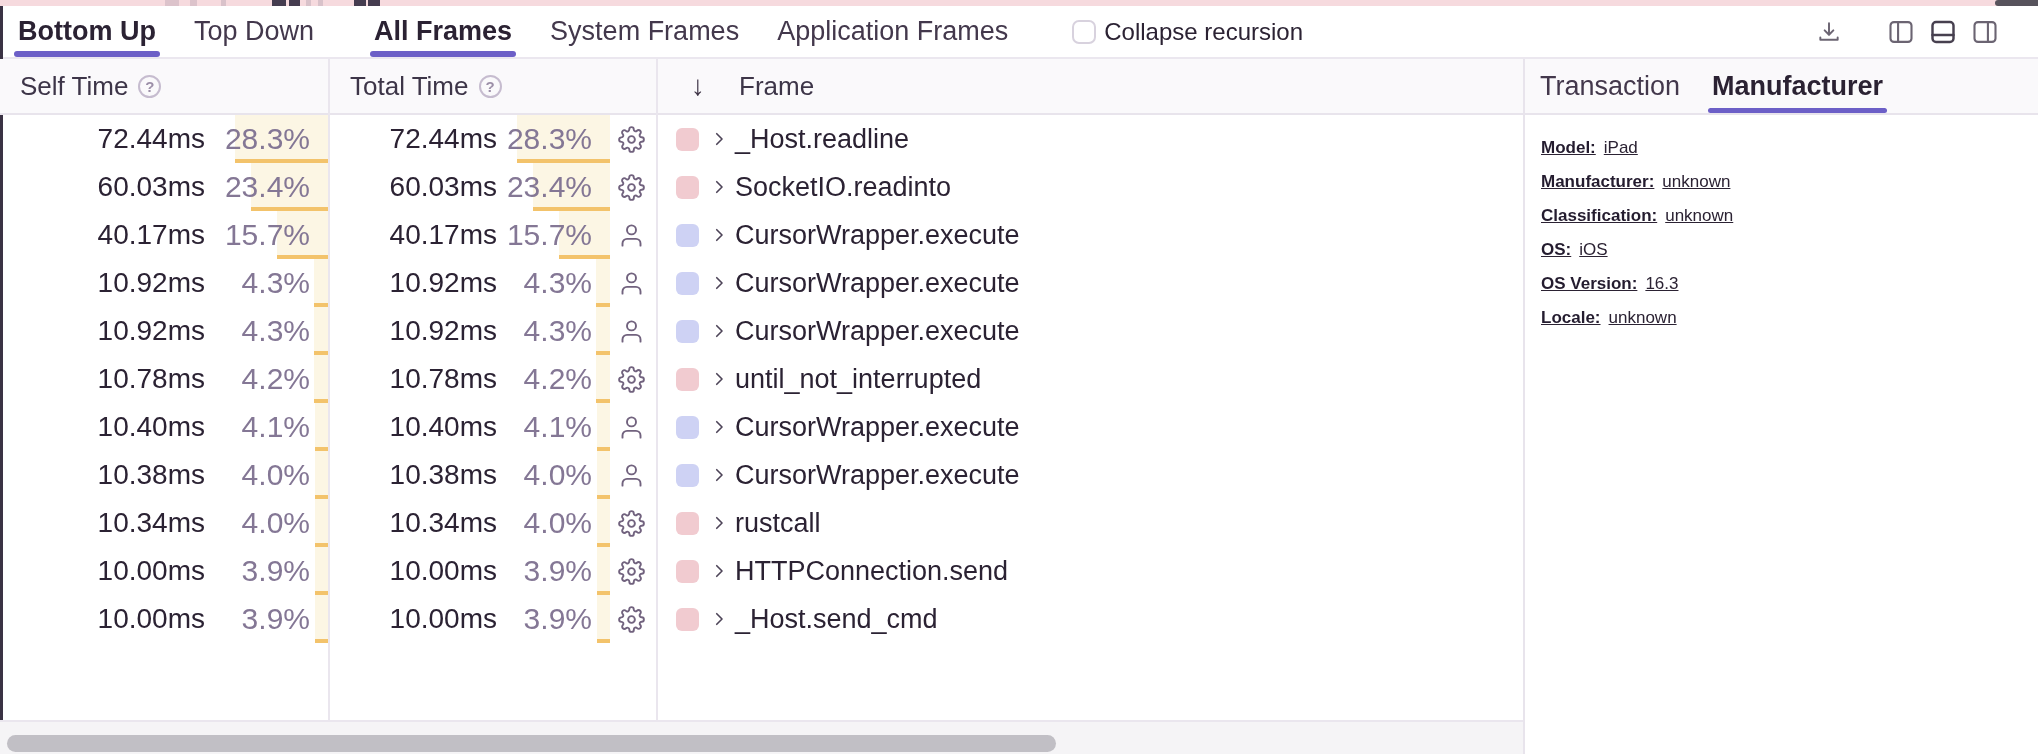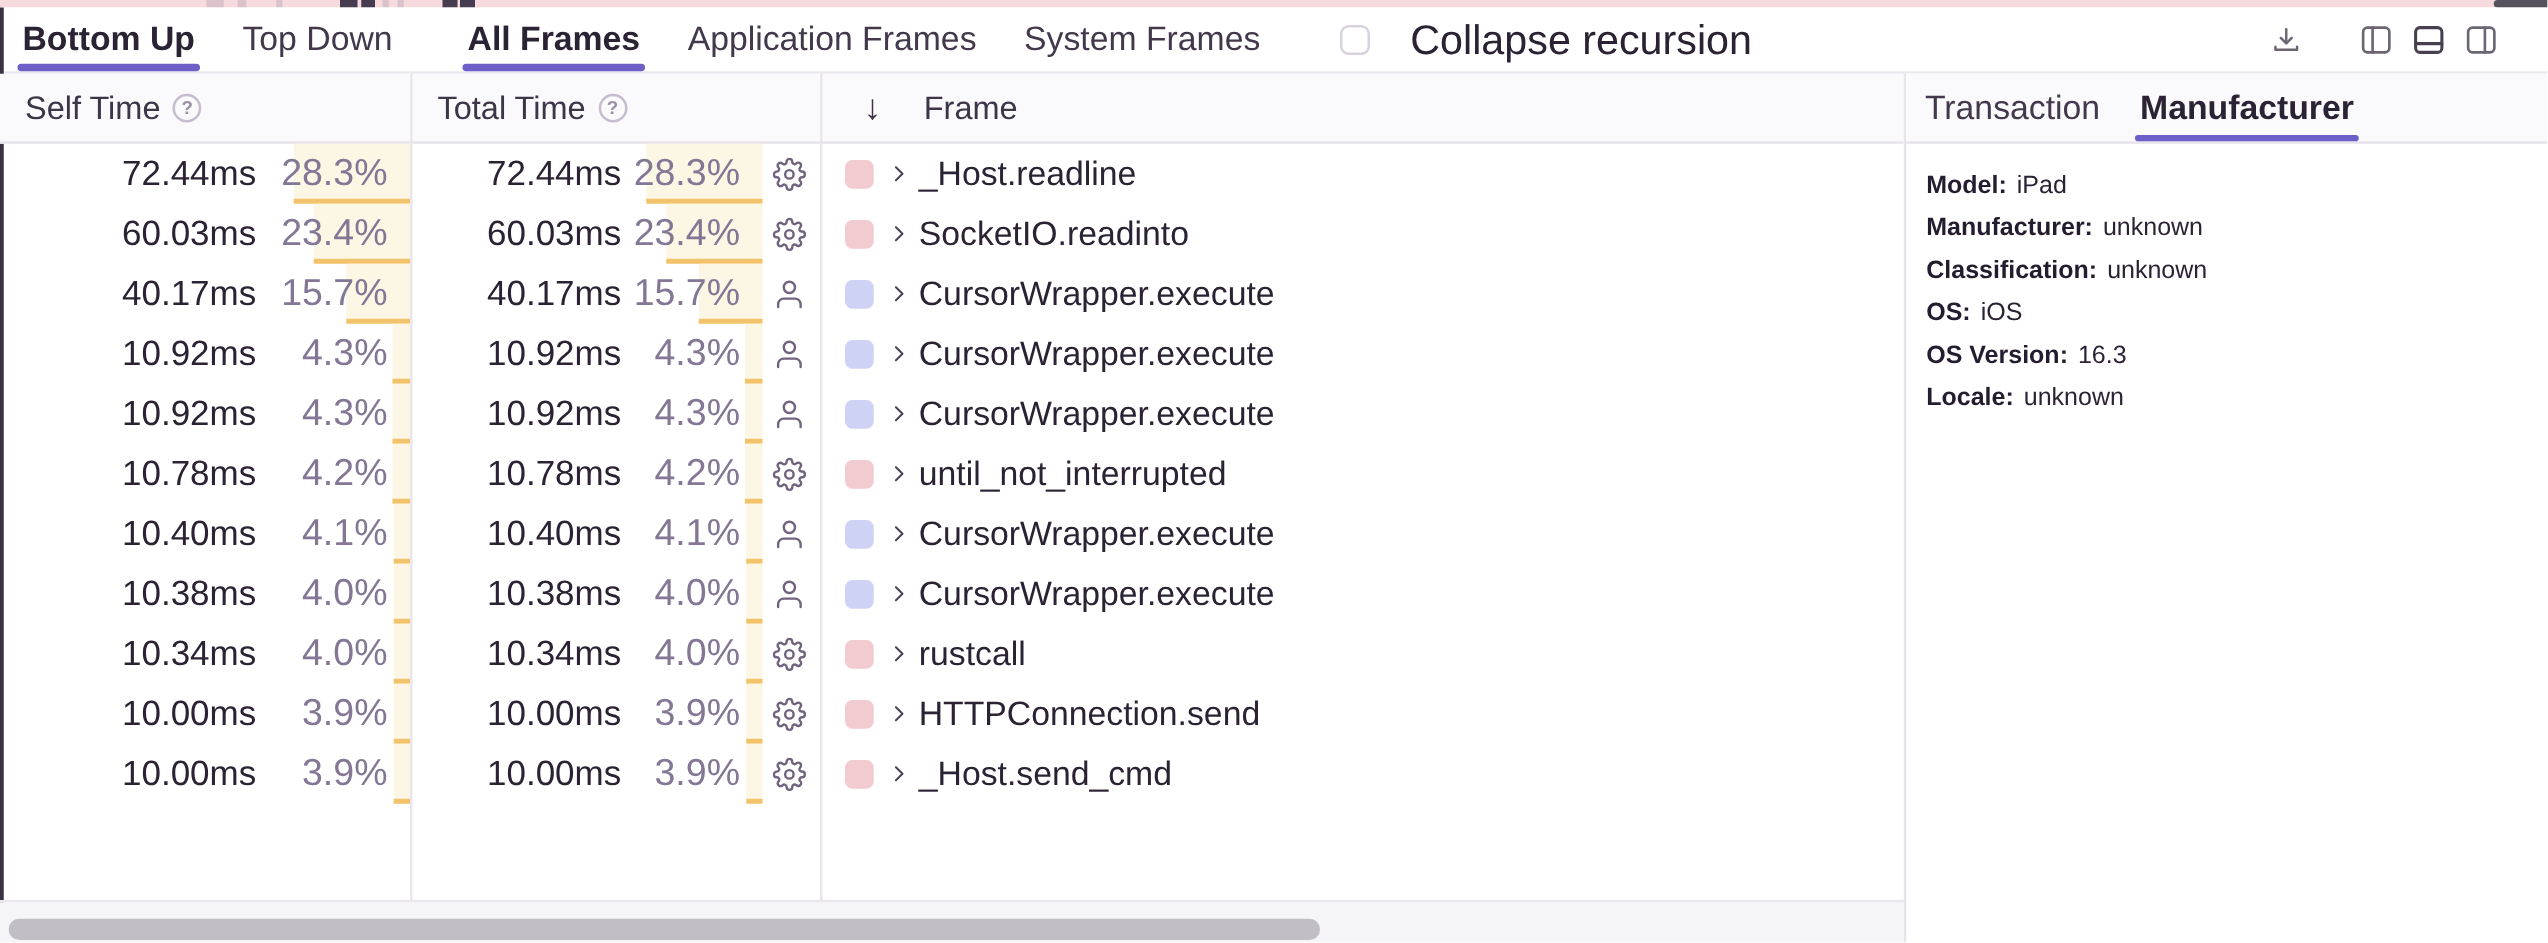--- a/index.html
+++ b/index.html
@@ -29,21 +29,21 @@
     content:""; position:absolute; left:-4px; right:-4px; bottom:0; height:6px;
     background:#6c5fc7; border-radius:3px;
   }
   .tab + .tab { margin-left:38px; }
   .tab-group-gap { margin-left:60px !important; }
   .collapse-wrap { display:flex; align-items:center; margin-left:64px; }
   .collapse-checkbox {
     appearance:none; -webkit-appearance:none; width:24px; height:24px;
     border:2px solid #d8d2de; border-radius:7px; background:#fff; cursor:pointer;
   }
-  .collapse-label { font-size:33px; color:#2b2233; margin-left:32px; cursor:pointer; }
+  .collapse-label { font-size:24px; color:#2b2233; margin-left:8px; cursor:pointer; }
 
   .toolbar-icons { margin-left:auto; display:flex; align-items:center; padding-right:36px; }
   .icon-btn {
     background:none; border:none; cursor:pointer; display:flex; align-items:center; justify-content:center;
     width:34px; height:40px; padding:0;
   }
   .icon-btn + .icon-btn { margin-left:8px; }
   .icon-btn.download { margin-right:30px; }
   .icon-btn svg { stroke:#6b6472; fill:none; stroke-width:1.8; stroke-linecap:round; stroke-linejoin:round; }
   .icon-btn.active-layout svg { stroke:#47404f; stroke-width:2.1; }
@@ -116,21 +116,21 @@
     position:relative; height:54px; display:flex; align-items:center;
     font-size:27px; color:#43384c; cursor:pointer; white-space:nowrap;
   }
   .dtab + .dtab { margin-left:32px; }
   .dtab.active { color:#2b2233; font-weight:bold; }
   .dtab.active::after {
     content:""; position:absolute; left:-4px; right:-4px; bottom:0; height:5px;
     background:#6c5fc7; border-radius:3px;
   }
   .details-content { padding:16px 20px 0 16px; }
-  .detail-line { font-size:20px; line-height:34px; color:#2b2233; }
+  .detail-line { font-size:17px; line-height:34px; color:#2b2233;text-decoration:underline; }
   .detail-line .dl-label { font-weight:bold; color:#241c2f; margin-right:8px; }
 </style>
 </head>
 <body>
 
 <div class="minimap-strip">
   <span class="minimap-mark" style="left:165px;width:14px;background:#dcc3cb;"></span>
   <span class="minimap-mark" style="left:190px;width:7px;background:#dcc3cb;"></span>
   <span class="minimap-mark" style="left:221px;width:5px;background:#d9c2ca;"></span>
   <span class="minimap-mark" style="left:272px;width:14px;background:#453c4f;"></span>
@@ -139,22 +139,22 @@
   <span class="minimap-mark" style="left:318px;width:5px;background:#d9c2ca;"></span>
   <span class="minimap-mark" style="left:354px;width:12px;background:#453c4f;"></span>
   <span class="minimap-mark" style="left:368px;width:12px;background:#453c4f;"></span>
   <span class="minimap-viewport-cap"></span>
 </div>
 
 <div class="toolbar">
   <div class="tab active">Bottom Up</div>
   <div class="tab">Top Down</div>
   <div class="tab active tab-group-gap">All Frames</div>
+  <div class="tab">System Frames</div>
   <div class="tab">Application Frames</div>
-  <div class="tab">System Frames</div>
 
   <div class="collapse-wrap">
     <input type="checkbox" class="collapse-checkbox" style="">
     <label class="collapse-label">Collapse recursion</label>
   </div>
 
   <div class="toolbar-icons">
     <button class="icon-btn download" title="Export">
       <svg width="26" height="26" viewBox="0 0 24 24">
         <path d="M12 4v10"></path>

